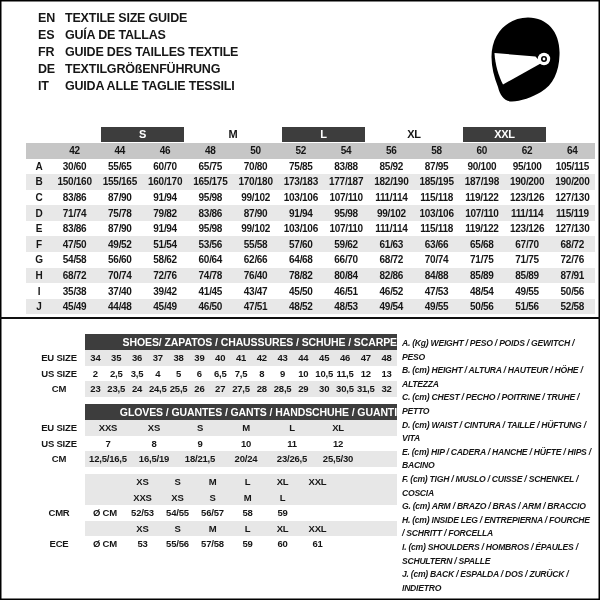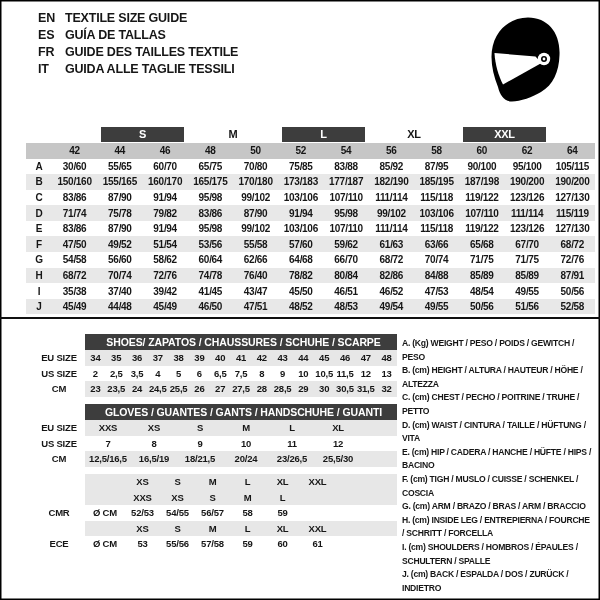--- a/index.html
+++ b/index.html
@@ -23,46 +23,50 @@
   .band-dark{height:15px;line-height:15px;margin:0 4px;background:#3d3d3d;color:#fff;font-size:11px;}
   .band-plain{height:15px;line-height:15px;font-size:11px;color:#161616;}
   .size-row td{background:#c6c6c6;height:15.5px;}
   .size-row td:first-child{background:#c6c6c6;}
   tr.alt td{background:#e8e8e8;}
   
   .divider{position:absolute;left:0;top:317px;width:600px;height:2px;background:#111;}
   
   .sec-table{position:absolute;left:20px;width:377px;table-layout:fixed;}
   .sec-table td{text-align:center;font-size:9.5px;font-weight:700;letter-spacing:-0.2px;height:15.5px;}
-  .sec-table .sec-bar{background:#3d3d3d;color:#fff;text-align:center;padding-left:5px;font-size:10.5px;height:16px;letter-spacing:-0.1px;}
+  .sec-table .sec-bar{background:#3d3d3d;color:#fff;text-align:right;padding-left:5px;font-size:10.5px;height:16px;letter-spacing:-0.1px;}
   .sec-table .sec-label{text-align:center;padding-left:13px;}
   .sec-table td.shaded{background:#e7e7e7;}
   .shoes-table{top:334px;}
   .gloves-table{top:404px;}
   .helmet-table{top:474px;}
   
-  .legend{position:absolute;left:402px;top:337px;width:192px;font-size:8.6px;font-weight:700;line-height:13.6px;letter-spacing:-0.25px;}
+  .legend{position:absolute;left:402px;top:337px;width:192px;font-size:8.6px;font-weight:700;line-height:13.6px;letter-spacing:-0.25px;font-style:italic;}
 </style>
 </head>
 <body>
 
 <div class="page">
 
   <div class="langs">
       <div class="lang-row">
         <span class="lang-code">EN</span>
         <span class="lang-text">TEXTILE SIZE GUIDE</span>
       </div>
       <div class="lang-row">
         <span class="lang-code">ES</span>
         <span class="lang-text">GUÍA DE TALLAS</span>
       </div>
       <div class="lang-row">
         <span class="lang-code">FR</span>
         <span class="lang-text">GUIDE DES TAILLES TEXTILE</span>
+      </div>
+      <div class="lang-row">
+        <span class="lang-code">DE</span>
+        <span class="lang-text">TEXTILGRÖßENFÜHRUNG</span>
       </div>
       <div class="lang-row">
         <span class="lang-code">IT</span>
         <span class="lang-text">GUIDA ALLE TAGLIE TESSILI</span>
       </div>
     </div>
 
   <svg class="helmet-svg" viewBox="0 0 74 88" xmlns="http://www.w3.org/2000/svg">
     <path fill="#000" d="M 39 1.5 C 59 1.5 71.5 17 70.5 39 C 70 56 64 69 52 76 C 44 81 31 85.5 23 85.5 C 15 85.5 11 79 9 71 C 5 61 2.5 51 2.5 41 C 2.5 17 19 1.5 39 1.5 Z"></path>
     <path fill="#fff" d="M 5.5 37 L 46.5 40.5 L 52.5 47 L 14 68.5 C 9.5 60 6 48 5.5 37 Z"></path>

